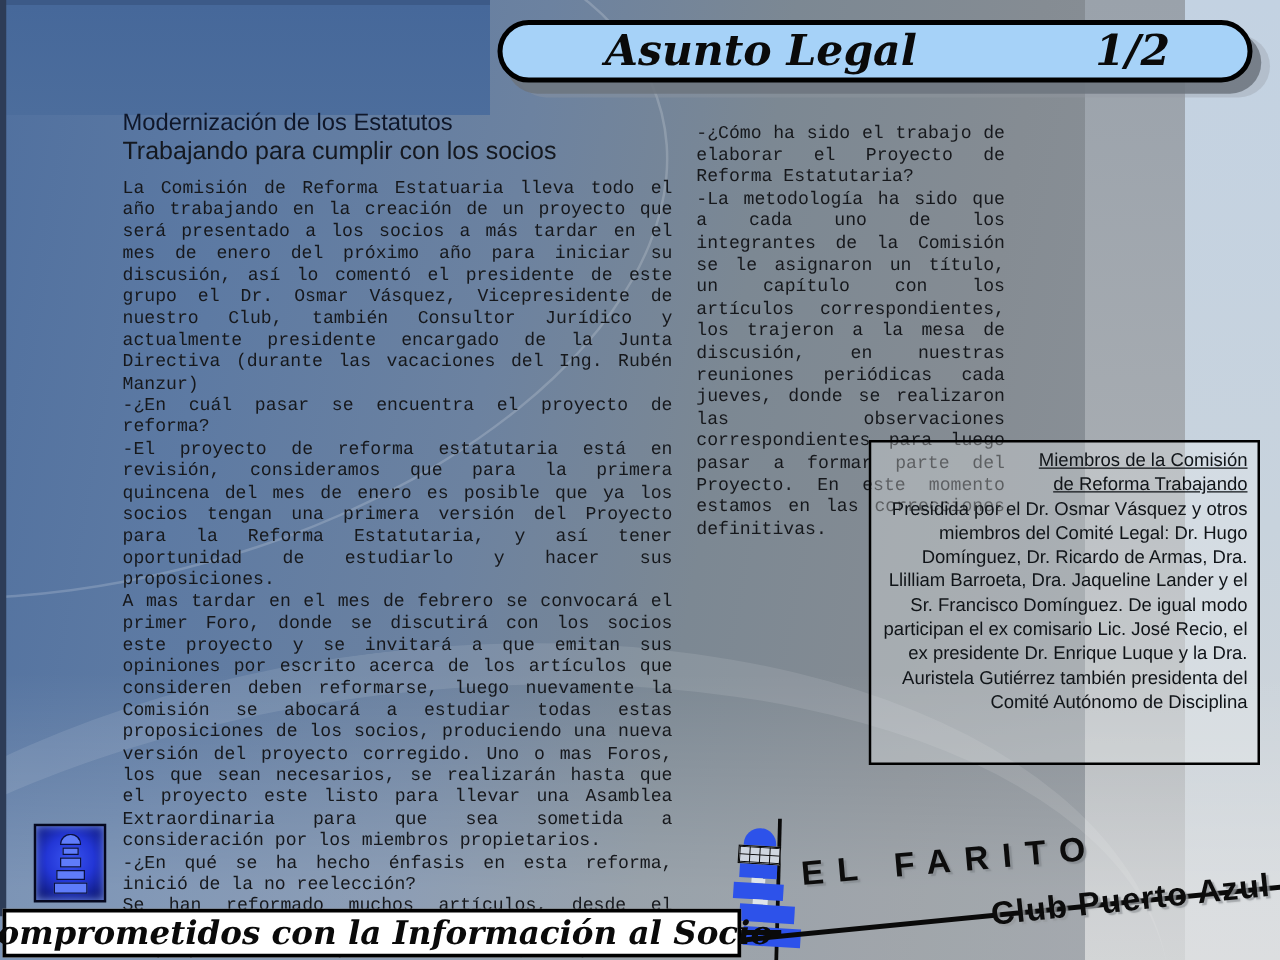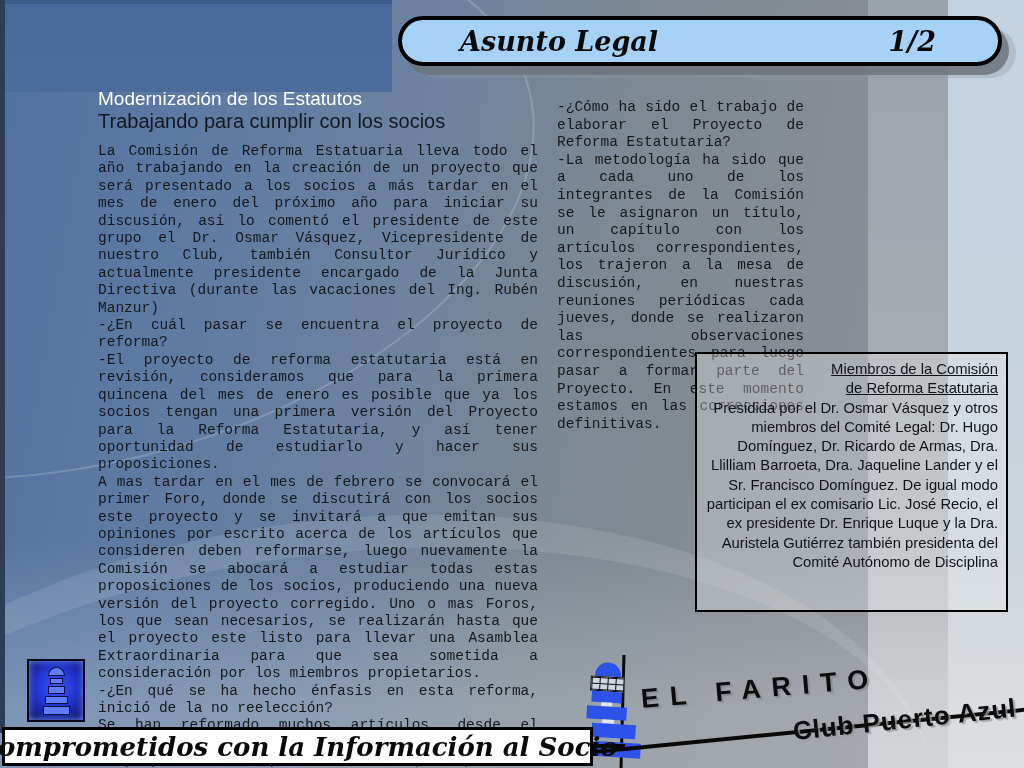--- a/index.html
+++ b/index.html
@@ -27,25 +27,25 @@
   .left-edge{position:absolute;left:0;top:0;width:5px;height:733px;background:#2d3c57;}
 
   
   .title-bar{position:absolute;left:398px;top:16px;width:604px;height:50px;
     background:#a6d2f8;border:4px solid #000;border-radius:26px;
     box-shadow:7px 9px 0 rgba(108,116,126,0.85),14px 12px 0 rgba(150,156,162,0.35);
     display:flex;align-items:center;justify-content:space-between;
     padding:0 62px 0 58px;box-sizing:border-box;}
   .title-bar .t,.title-bar .p{
     font-family:"DejaVu Serif",serif;font-style:italic;font-weight:bold;
-    font-size:27px;color:#0a0a0a;white-space:nowrap;}
+    font-size:34px;color:#0a0a0a;white-space:nowrap;margin-left:24px;}
 
   
   .kicker{position:absolute;left:98px;top:88px;width:460px;
-    font-size:19px;color:#ffffff;}
+    font-size:19px;color:#0f172a;}
   .headline{position:absolute;left:98px;top:110px;width:470px;
     font-size:20px;color:#14181f;}
   .left-col{position:absolute;left:98px;top:143px;width:440px;
     font-size:14.5px;line-height:17.4px;color:#16181c;
     text-align:justify;text-align-last:left;}
   .left-col p,.right-col p{margin:0;font-family:Liberation Mono, monospace;}
   .right-col{position:absolute;left:557px;top:99px;width:247px;
     font-size:14.5px;line-height:17.6px;color:#16181c;
     text-align:justify;text-align-last:left;}
 
@@ -138,21 +138,21 @@
     <p>Otro punto importante son ciertas delimitaciones para optar a la presidencia del Club.</p>
   </div>
 
   <div class="right-col">
     <p>-¿Cómo ha sido el trabajo de elaborar el Proyecto de Reforma Estatutaria?</p>
     <p>-La metodología ha sido que a cada uno de los integrantes  de la Comisión se le asignaron un título, un capítulo con los artículos correspondientes, los trajeron  a la mesa de discusión, en nuestras reuniones periódicas cada jueves, donde se realizaron las observaciones correspondientes para luego pasar a formar parte del Proyecto. En este momento estamos en las correcciones definitivas.</p>
   </div>
 
   <div class="members-box">
     <div class="bt">Miembros de la Comisión</div>
-    <div class="bt">de Reforma Estatutaria</div>
+    <div class="bt">de Reforma Trabajando</div>
     <div>Presidida por el Dr. Osmar Vásquez y otros miembros del Comité Legal: Dr. Hugo Domínguez, Dr. Ricardo de Armas, Dra. Llilliam Barroeta, Dra. Jaqueline Lander y el Sr. Francisco Domínguez. De igual modo participan el ex comisario Lic. José Recio, el ex presidente Dr. Enrique Luque y la Dra. Auristela Gutiérrez  también  presidenta del Comité Autónomo de Disciplina</div>
   </div>
 
   <div class="logo-vline"></div>
   <div class="lh">
     <div class="dome"></div>
       <div class="lattice"></div>
     <div class="r1"></div>
       <div class="g1"></div>
     <div class="r2"></div>

